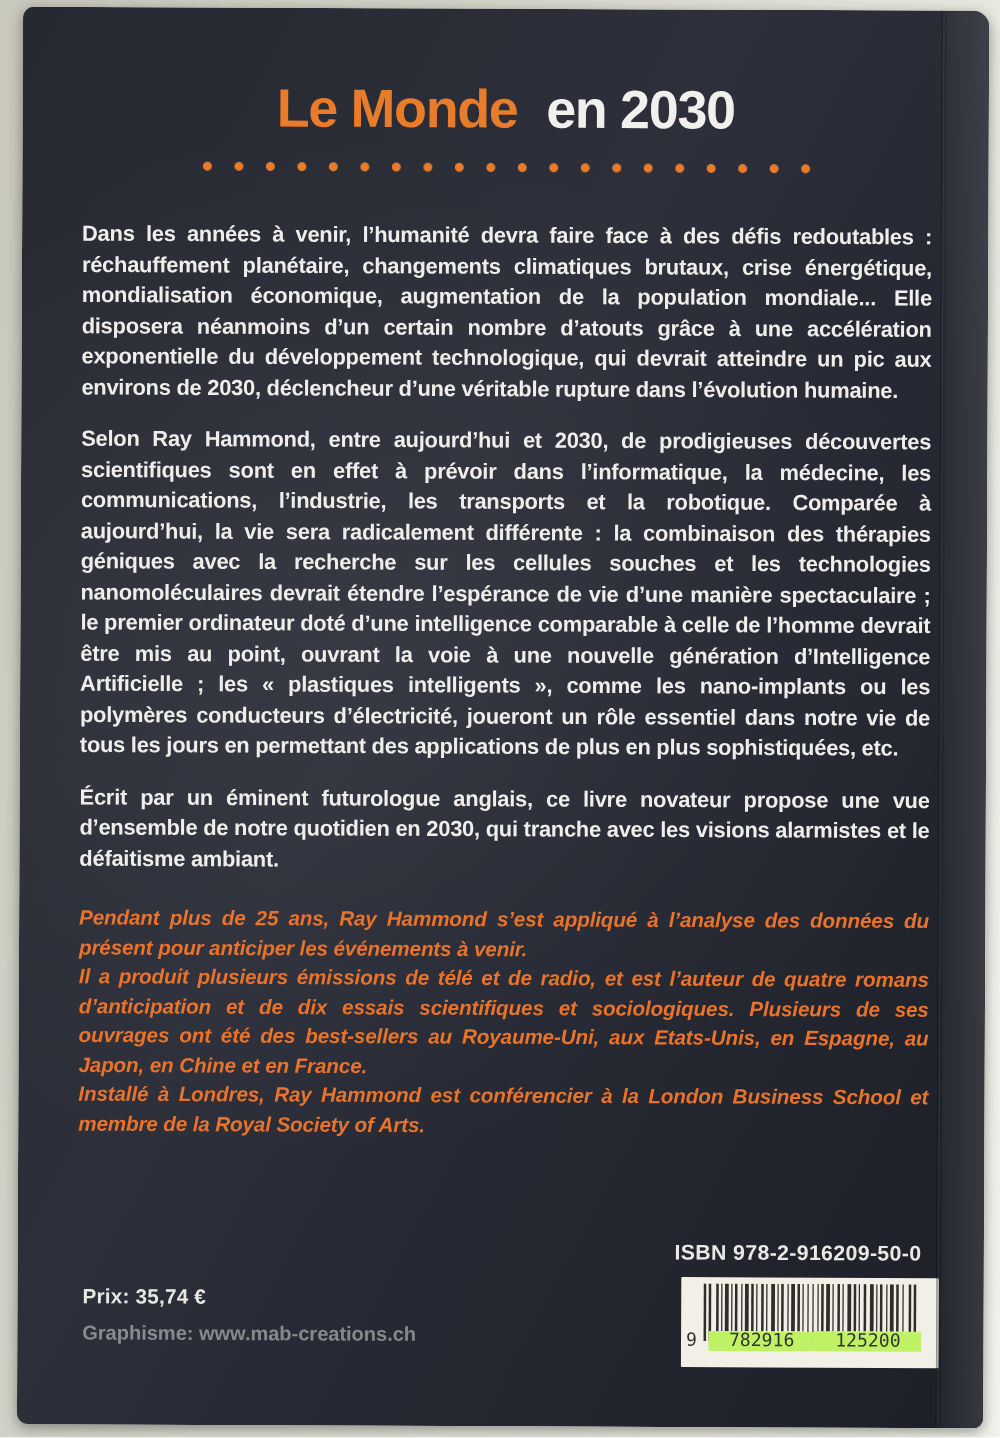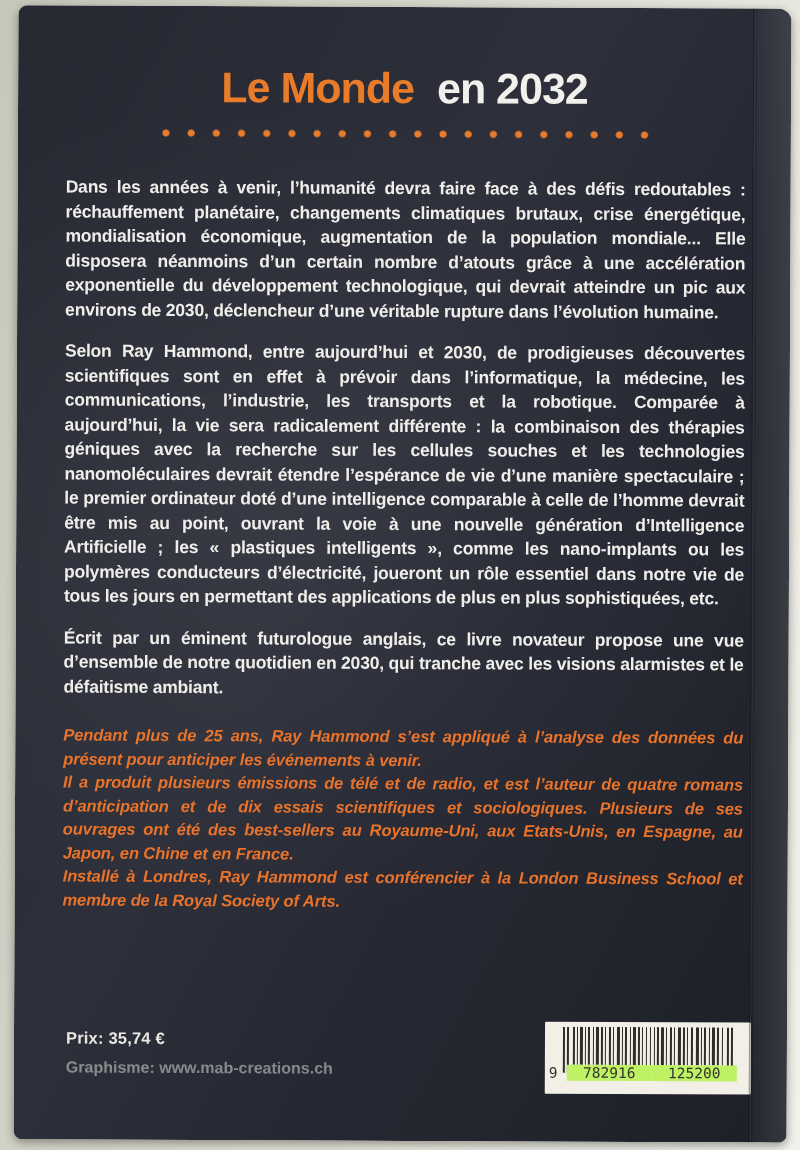--- a/index.html
+++ b/index.html
@@ -142,37 +142,38 @@
   }
 </style>
 </head>
 <body>
 
 <div class="photo">
   <div class="book">
 
     <div class="title-row">
       <span class="title-orange">Le Monde</span>
-      <span class="title-white">en 2032</span>
+      <span class="title-white">en 2030</span>
     </div>
 
     <div class="dots"></div>
 
     <div class="blurb">
       <p>Dans les années à venir, l’humanité devra faire face à des défis redoutables : réchauffement planétaire, changements climatiques brutaux, crise énergétique, mondialisation économique, augmentation de la population mondiale... Elle disposera néanmoins d’un certain nombre d’atouts grâce à une accélération exponentielle du développement technologique, qui devrait atteindre un pic aux environs de 2030, déclencheur d’une véritable rupture dans l’évolution humaine.</p>
       <p>Selon Ray Hammond, entre aujourd’hui et 2030, de prodigieuses découvertes scientifiques sont en effet à prévoir dans l’informatique, la médecine, les communications, l’industrie, les transports et la robotique. Comparée à aujourd’hui, la vie sera radicalement différente : la combinaison des thérapies géniques avec la recherche sur les cellules souches et les technologies nanomoléculaires devrait étendre l’espérance de vie d’une manière spectaculaire ; le premier ordinateur doté d’une intelligence comparable à celle de l’homme devrait être mis au point, ouvrant la voie à une nouvelle génération d’Intelligence Artificielle ; les « plastiques intelligents », comme les nano-implants ou les polymères conducteurs d’électricité, joueront un rôle essentiel dans notre vie de tous les jours en permettant des applications de plus en plus sophistiquées, etc.</p>
       <p>Écrit par un éminent futurologue anglais, ce livre novateur propose une vue d’ensemble de notre quotidien en 2030, qui tranche avec les visions alarmistes et le défaitisme ambiant.</p>
     </div>
 
     <div class="author-note">
       <p>Pendant plus de 25 ans, Ray Hammond s’est appliqué à l’analyse des données du présent pour anticiper les événements à venir.</p>
       <p>Il a produit plusieurs émissions de télé et de radio, et est l’auteur de quatre romans d’anticipation et de dix essais scientifiques et sociologiques. Plusieurs de ses ouvrages ont été des best-sellers au Royaume-Uni, aux Etats-Unis, en Espagne, au Japon, en Chine et en France.</p>
       <p>Installé à Londres, Ray Hammond est conférencier à la London Business School et membre de la Royal Society of Arts.</p>
     </div>
 
+    <div class="isbn">ISBN 978-2-916209-50-0</div>
 
     <div class="barcode-box">
       <svg width="198" height="48" viewBox="0 0 198 48" aria-hidden="true">
         <g fill="#2e2d28">
 
           <rect x="14" y="0" width="2" height="46"></rect>
             <rect x="18" y="0" width="2" height="46"></rect>
 
           <rect x="24" y="0" width="2" height="38"></rect>
             <rect x="28" y="0" width="1" height="38"></rect>

